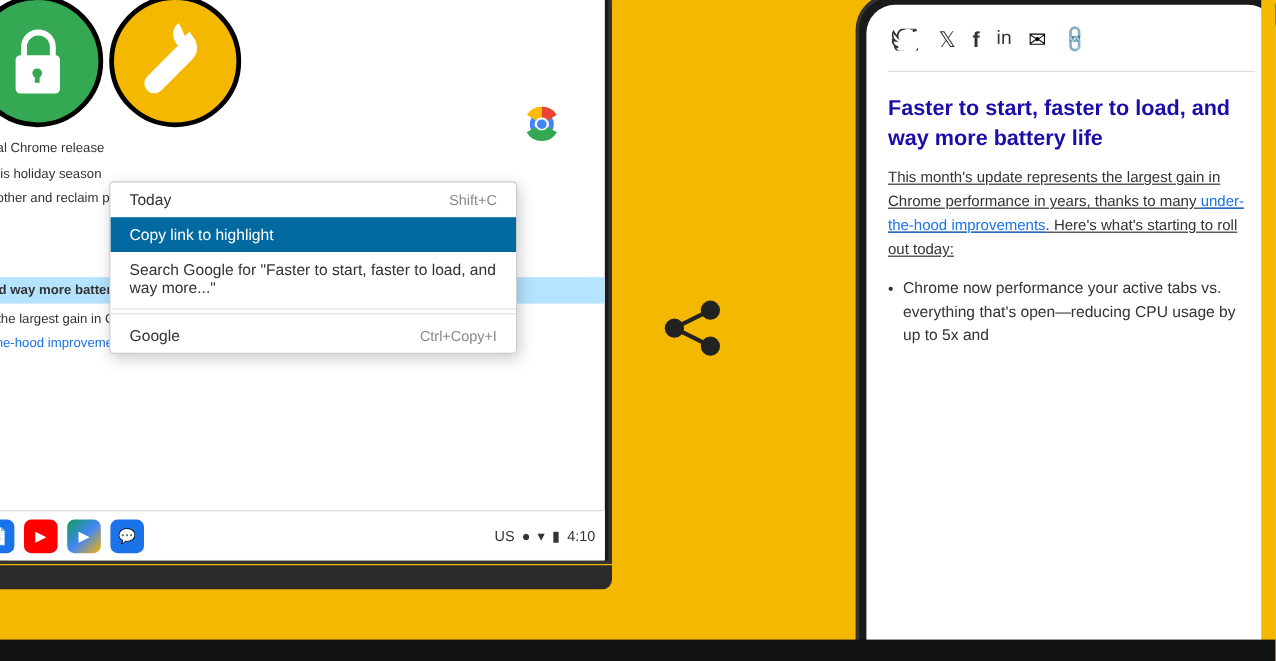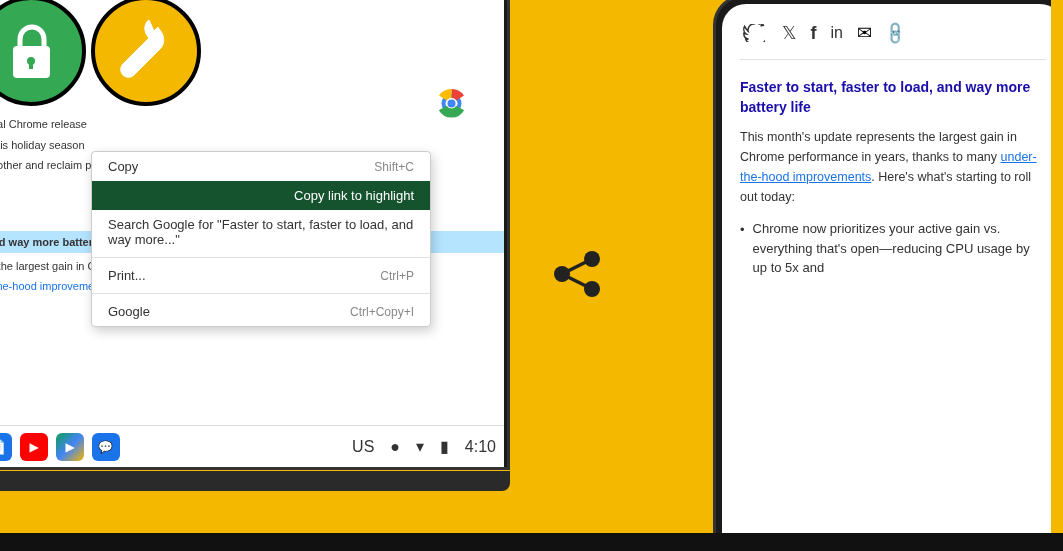--- a/index.html
+++ b/index.html
@@ -129,23 +129,22 @@
       padding: 7px 16px;
       font-size: 13px;
       color: #333;
       display: flex;
       justify-content: space-between;
       align-items: center;
       cursor: pointer;
     }
 
     .context-menu-item.highlighted {
-      background: #14532d;
+      background: #0369a1;
       color: #fff;
-      justify-content: flex-end;
     }
 
     .context-menu-item .shortcut {
       color: #888;
       font-size: 12px;
       margin-left: 20px;
     }
 
     .context-menu-divider {
       height: 1px;
@@ -186,22 +185,22 @@
       border-radius: 6px;
       display: flex;
       align-items: center;
       justify-content: center;
       font-size: 16px;
     }
 
     .taskbar-right {
       display: flex;
       align-items: center;
-      gap: 16px;
-      font-size: 16px;
+      gap: 6px;
+      font-size: 12px;
       color: #333;
     }
 
     
     .laptop-base {
       position: absolute;
       bottom: 60px;
       left: -40px;
       width: 550px;
       height: 20px;
@@ -268,21 +267,21 @@
       width: 28px;
       height: 28px;
       display: flex;
       align-items: center;
       justify-content: center;
       font-size: 18px;
       color: #333;
     }
 
     .phone-headline {
-      font-size: 14px;
+      font-size: 18px;
       font-weight: bold;
       color: #1a0dab;
       margin-bottom: 10px;
       line-height: 1.4;
     }
 
     .bullet-item {
       display: flex;
       gap: 8px;
       font-size: 13px;
@@ -366,34 +365,30 @@
           <span style="font-size:11px; color:#333; font-weight:600;">and way more battery life</span>
         </div>
 
         <div style="position:absolute; top:262px; left:0; right:0; padding: 0 10px;">
           <p style="font-size:11px; color:#333; line-height:1.5; margin-bottom:3px;">ts the largest gain in Chrome performance</p>
           <p style="font-size:11px; color:#1a73e8; line-height:1.5;">r-the-hood improvements. Here's what's</p>
         </div>
 
         <div class="context-menu">
           <div class="context-menu-item">
-            <span>Copy</span>
+            <span>Today</span>
             <span class="shortcut">Shift+C</span>
           </div>
           <div class="context-menu-item highlighted">
             <span>Copy link to highlight</span>
           </div>
           <div class="context-menu-item">
             <span class="context-menu-search-text">Search Google for "Faster to start, faster to load, and way more..."</span>
           </div>
           <div class="context-menu-divider"></div>
-          <div class="context-menu-item">
-            <span>Print...</span>
-            <span class="shortcut">Ctrl+P</span>
-          </div>
           <div class="context-menu-divider"></div>
           <div class="context-menu-item">
             <span>Google</span>
             <span class="shortcut">Ctrl+Copy+I</span>
           </div>
         </div>
 
         <div class="taskbar">
           <div class="taskbar-left">
 
@@ -460,27 +455,27 @@
           <div style="font-size:18px;">✉</div>
 
           <div style="font-size:16px; transform:rotate(-45deg); display:inline-block;">🔗</div>
         </div>
 
 
         <p class="phone-headline">
           <span>Faster to start, faster to load, and way more battery life</span>
         </p>
 
-        <p style="font-size:12.5px; color:#333; line-height:1.6; margin-bottom:12px;">
+        <p style="font-size:12.5px; color:#333; line-height:1.6; margin-bottom:12px;text-decoration:underline;">
           This month's update represents the largest gain in Chrome performance in years, thanks to many <span style="color:#1a73e8; text-decoration:underline;">under-the-hood improvements</span>. Here's what's starting to roll out today:
         </p>
 
         <div class="bullet-item">
           <span class="bullet-dot">•</span>
-          <span>Chrome now prioritizes your active gain vs. everything that's open—reducing CPU usage by up to 5x and</span>
+          <span>Chrome now performance your active tabs vs. everything that's open—reducing CPU usage by up to 5x and</span>
         </div>
 
       </div>
     </div>
 
     <div class="right-yellow-strip"></div>
   </div>
 
   <div class="bottom-black-bar"></div>
 

